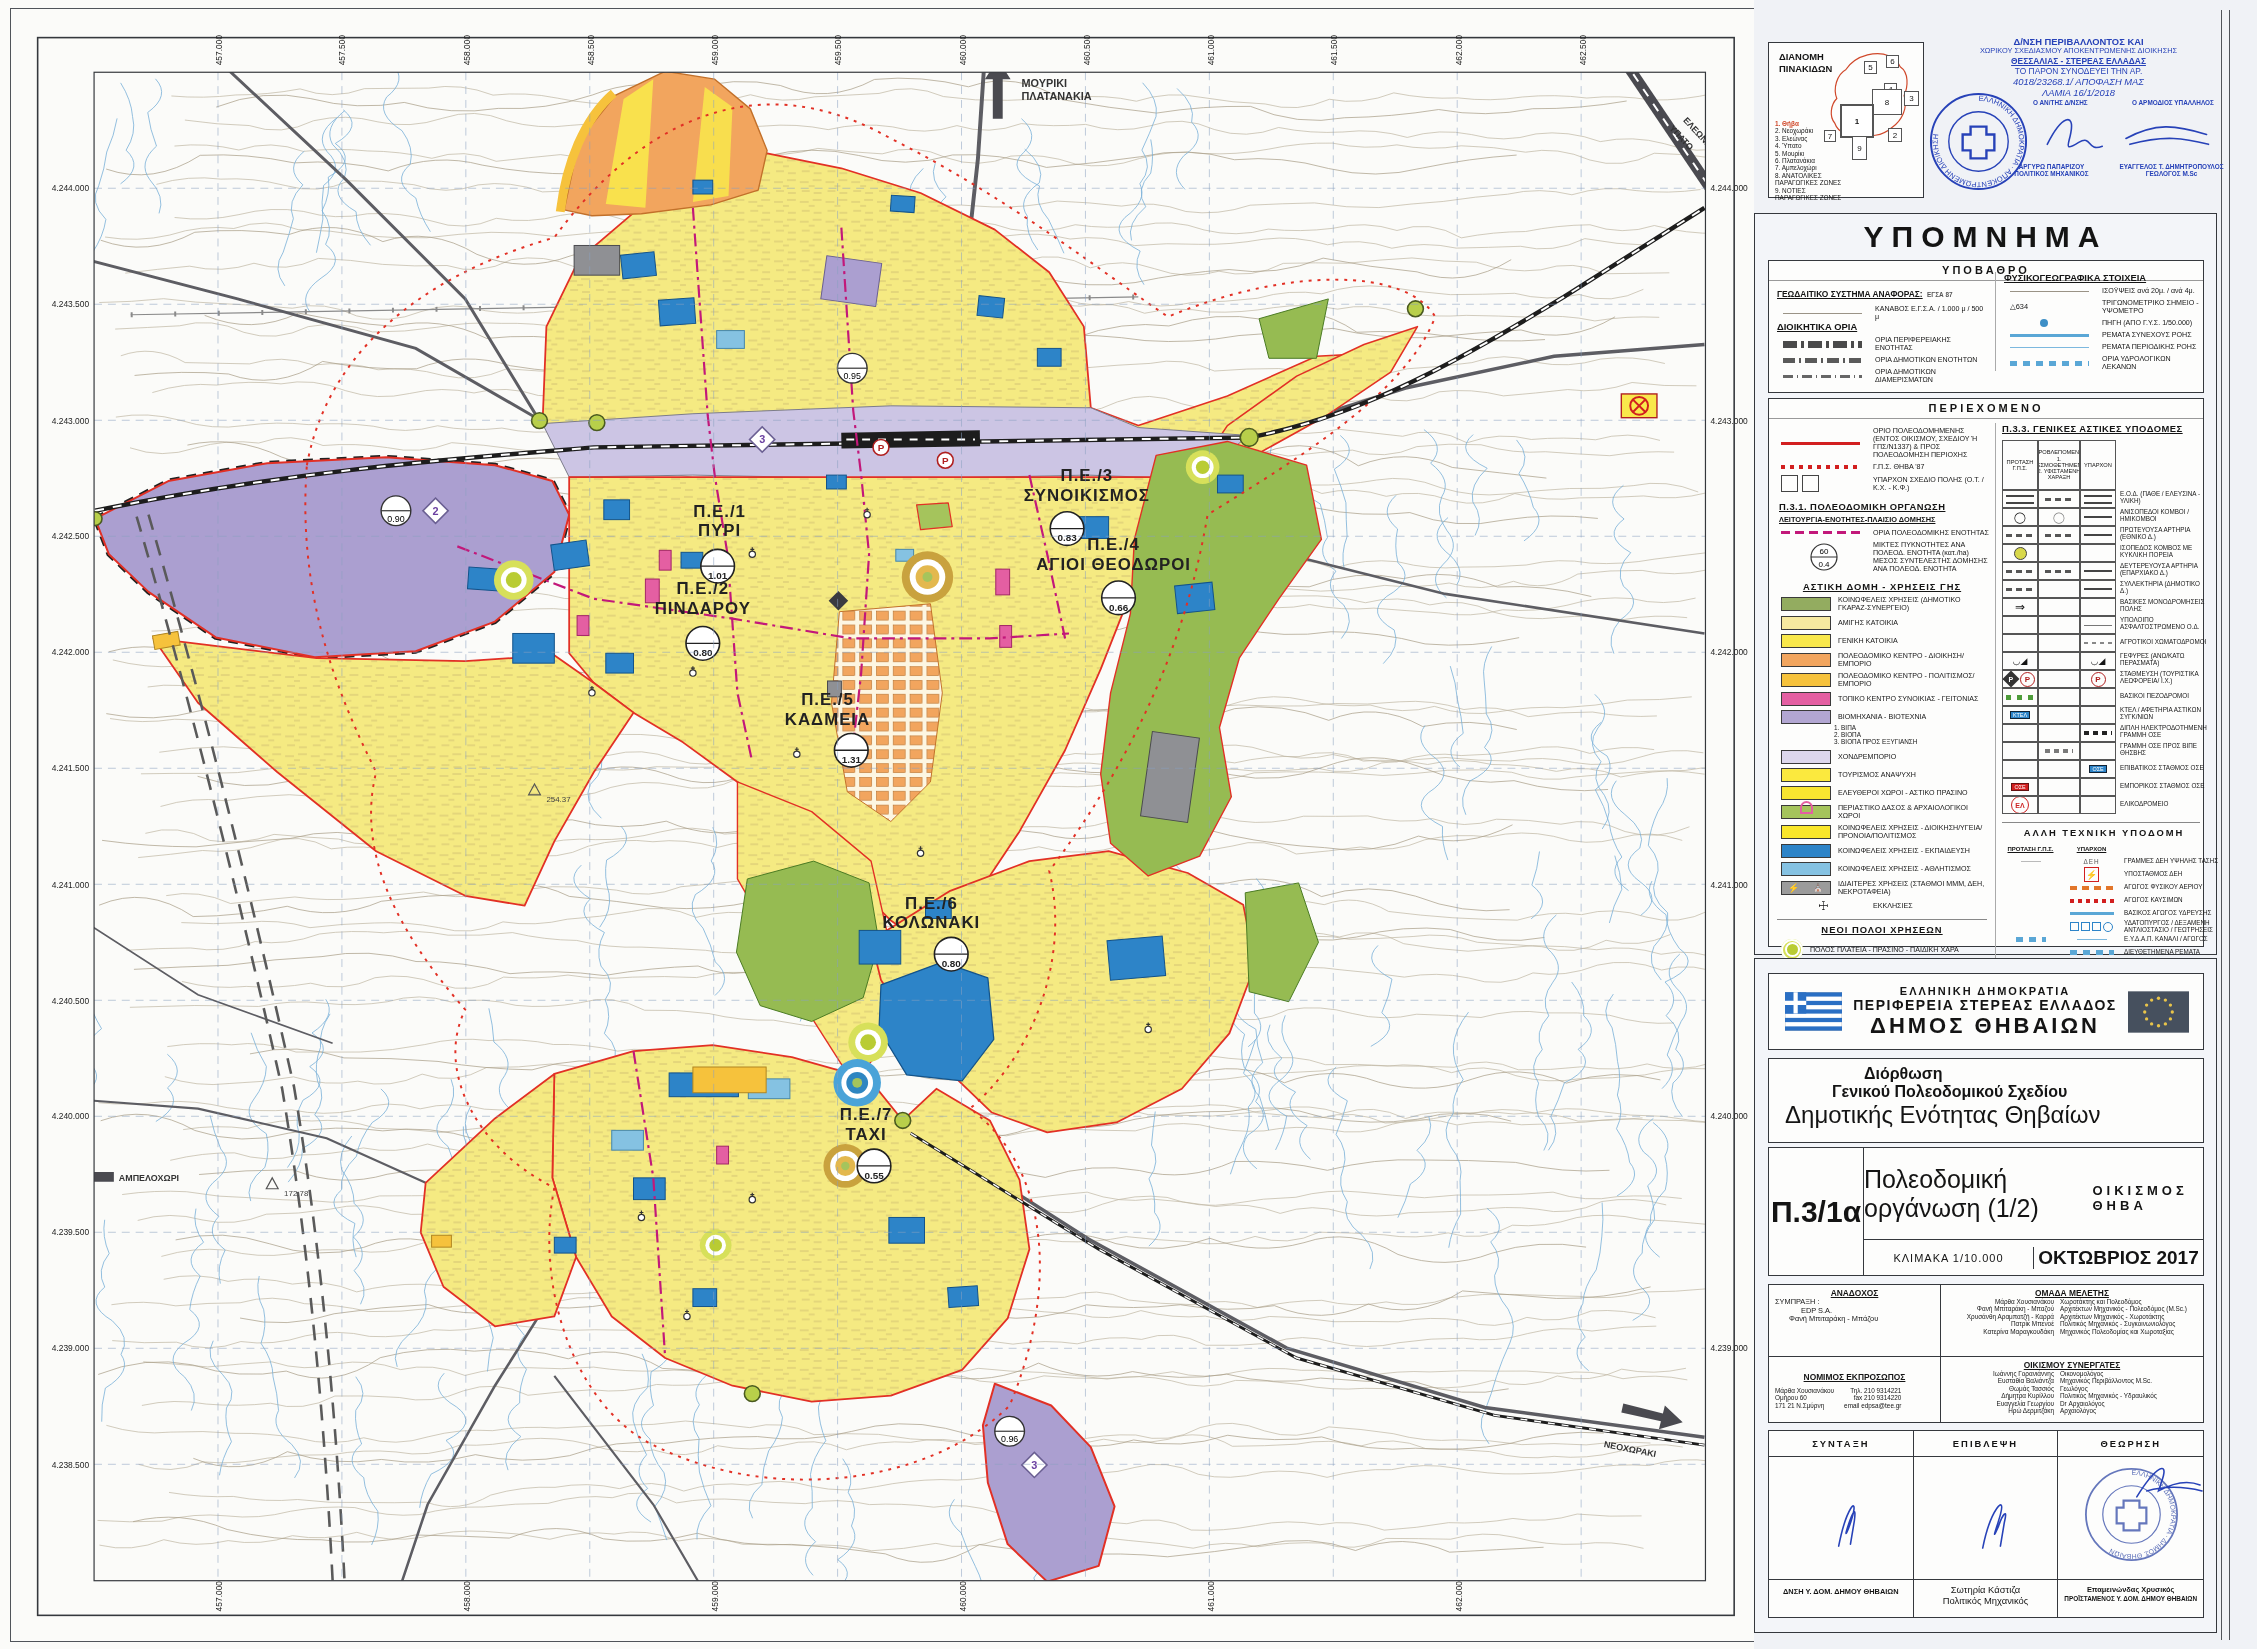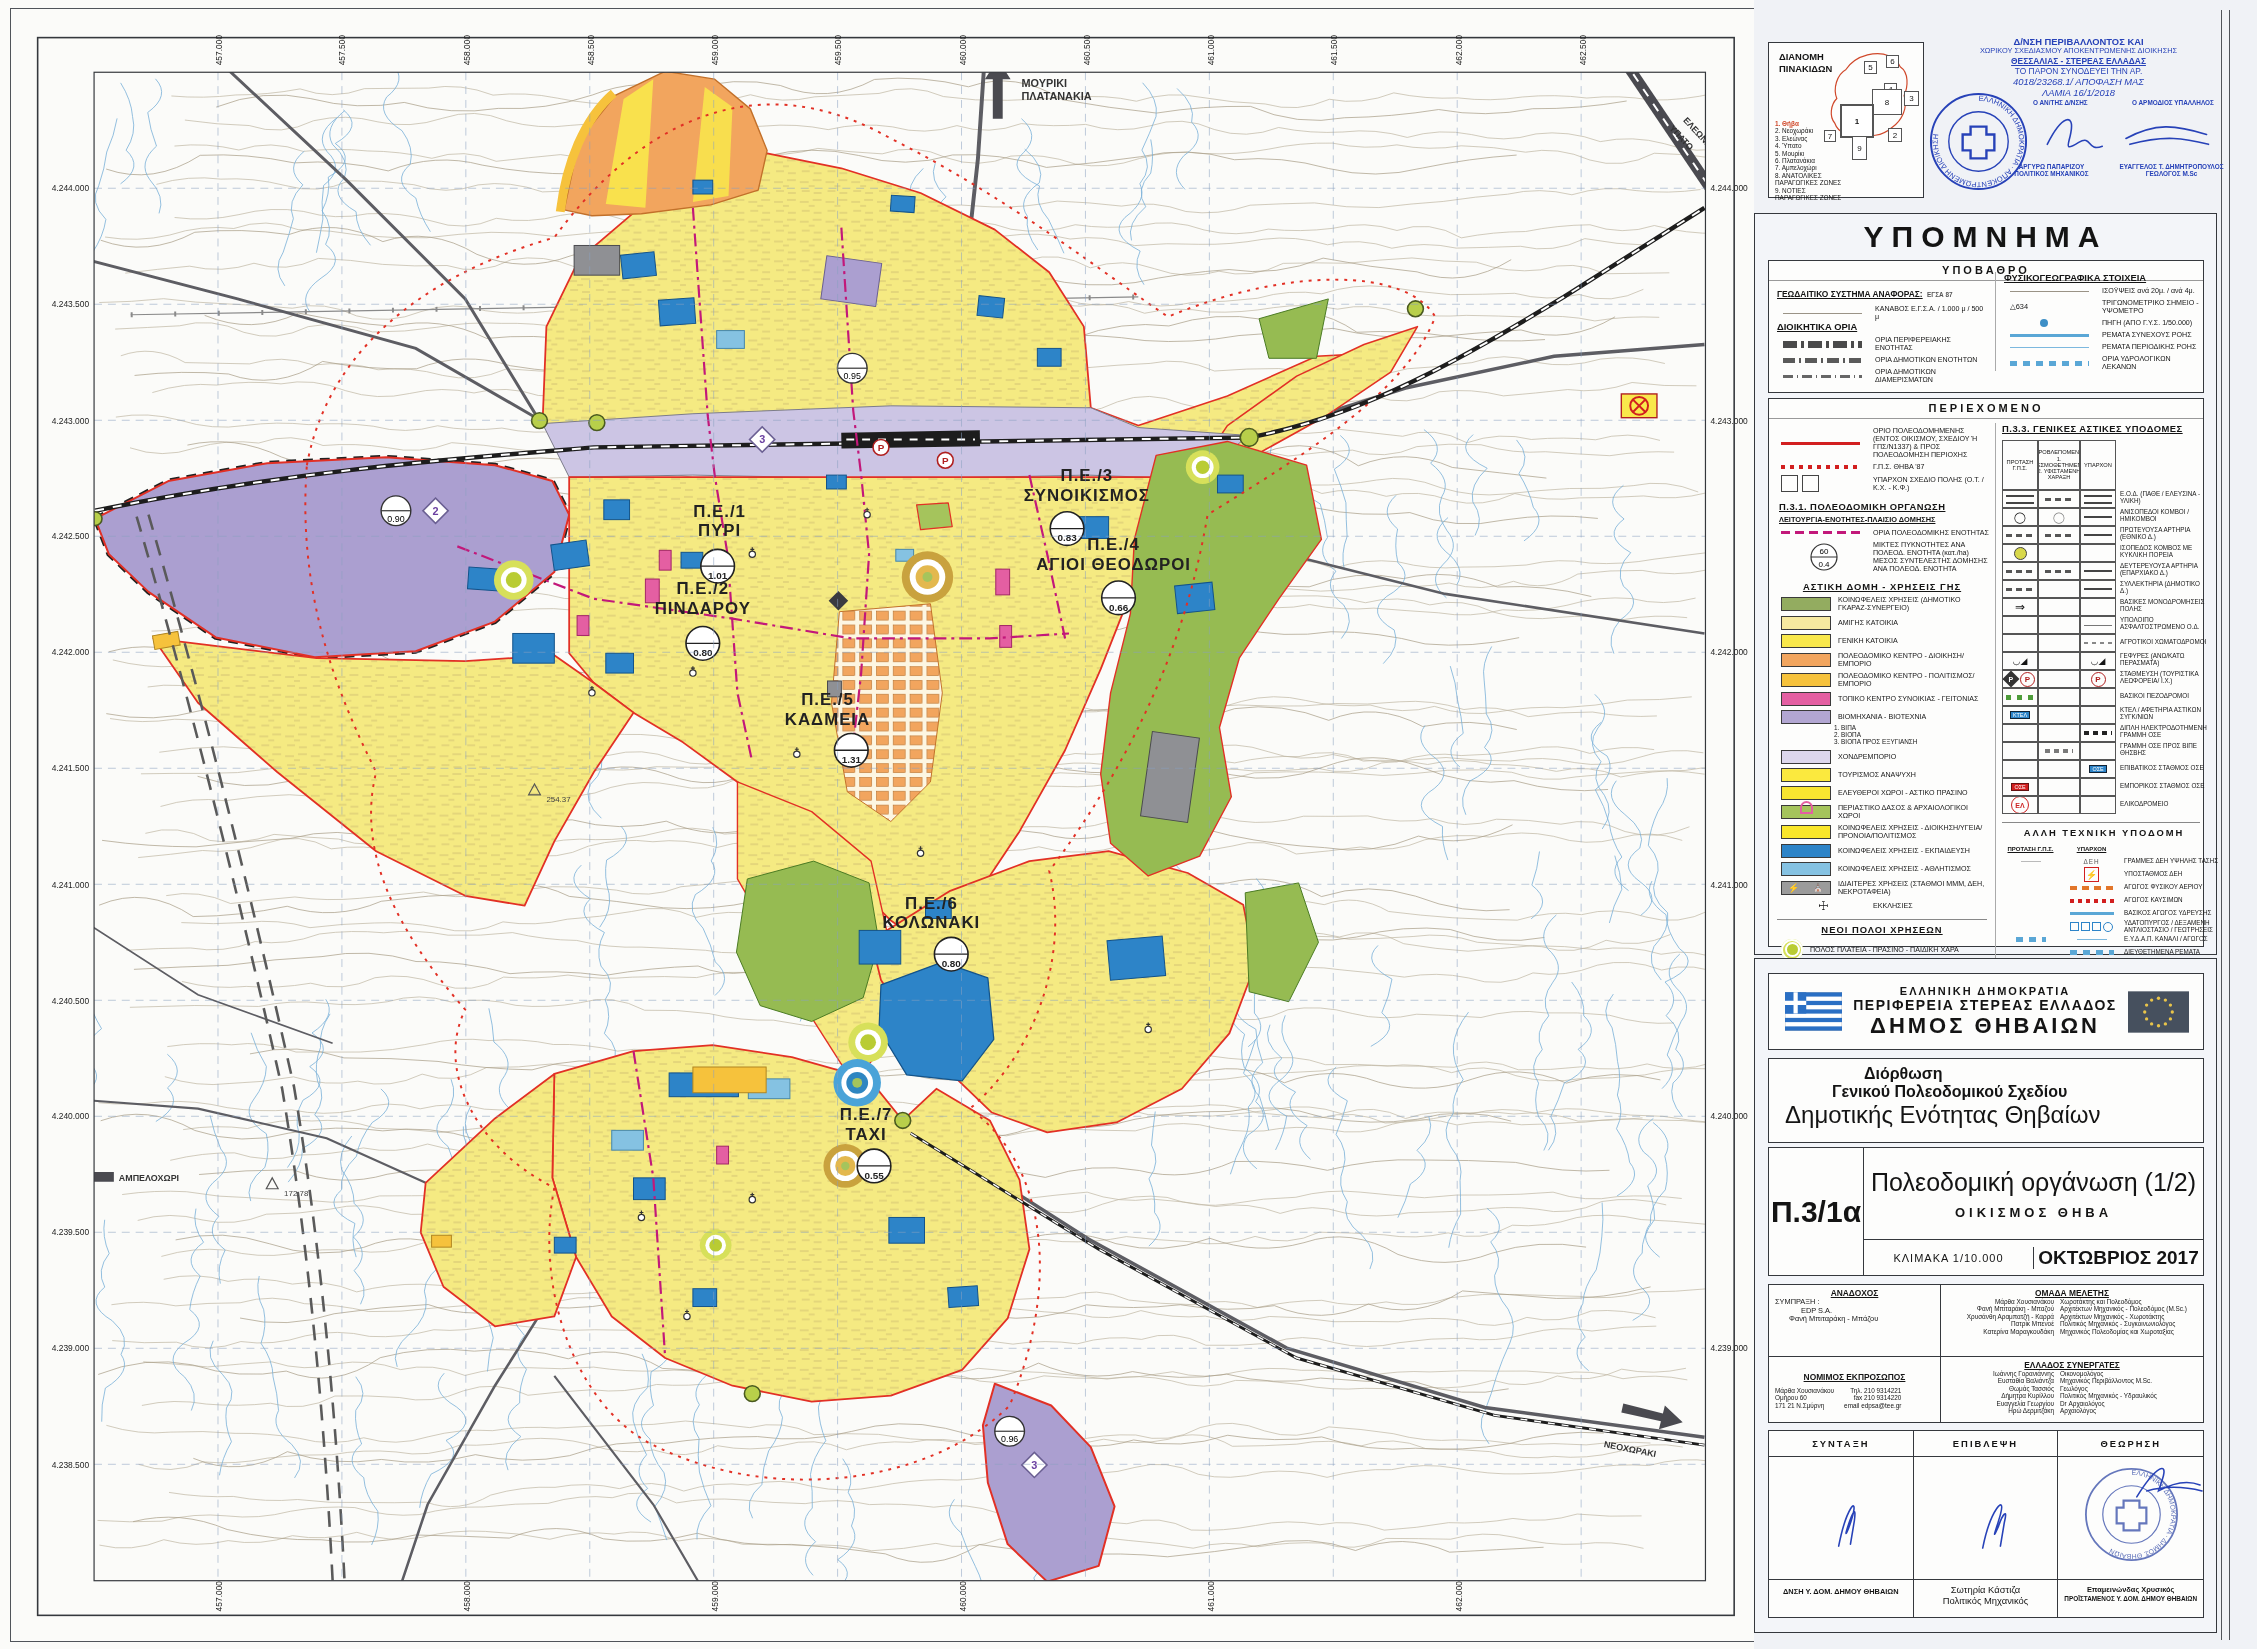--- a/index.html
+++ b/index.html
@@ -1169,21 +1169,21 @@
     </div>
     <div class="abs bx" style="left:13px;top:99px;width:434px;height:77px;padding-top:6px">
       <div class="b" style="font-size:16px;margin-left:95px">Διόρθωση</div>
       <div class="b" style="font-size:16px;margin-left:63px">Γενικού Πολεοδομικού Σχεδίου</div>
       <div style="font-size:24px;margin-left:16px">Δημοτικής Ενότητας Θηβαίων</div>
     </div>
     <div class="abs bx" style="left:13px;top:188px;width:434px;height:127px;display:grid;grid-template-columns:95px 1fr;grid-template-rows:1fr 36px">
       <div style="grid-row:1/3;border-right:1px solid #35383d;display:flex;align-items:center;justify-content:center">
         <span class="b" style="font-size:30px">Π.3/1α</span>
       </div>
-      <div style="display:flex;flex-direction:column;align-items:center;justify-content:center">
+      <div style="display:flex;flex-direction:row;align-items:center;justify-content:center">
         <div style="font-size:25px">Πολεοδομική οργάνωση (1/2)</div>
         <div class="b" style="font-size:13px;letter-spacing:4px;margin-top:8px">ΟΙΚΙΣΜΟΣ ΘΗΒΑ</div>
       </div>
       <div style="border-top:1px solid #35383d;display:grid;grid-template-columns:1fr 170px">
         <div class="ct" style="font-size:11px;letter-spacing:1px;align-self:center">ΚΛΙΜΑΚΑ  1/10.000</div>
         <div class="ct b" style="font-size:19px;border-left:1px solid #35383d;align-self:center">ΟΚΤΩΒΡΙΟΣ 2017</div>
       </div>
     </div>
     <div class="abs bx" style="left:13px;top:325px;width:434px;height:137px;display:grid;grid-template-columns:172px 1fr;grid-template-rows:71px 1fr">
       <div style="border-right:1px solid #35383d;padding:3px 6px">
@@ -1216,21 +1216,21 @@
                 <div>171 21 Ν.Σμύρνη</div>
               </div>
           <div style="text-align:right">
                 <div>Τηλ. 210 9314221</div>
                 <div>fax 210 9314220</div>
                 <div>email edpsa@tee.gr</div>
               </div>
         </div>
       </div>
       <div style="border-top:1px solid #35383d;padding:3px 6px">
-        <div class="ct b t8 u">ΕΛΛΑΔΟΣ ΣΥΝΕΡΓΑΤΕΣ</div>
+        <div class="ct b t8 u">ΟΙΚΙΣΜΟΥ ΣΥΝΕΡΓΑΤΕΣ</div>
         <div style="display:grid;grid-template-columns:107px 1fr;column-gap:6px" class="t6">
           <div style="text-align:right">Ιωάννης Γορανιάννης</div>
               <div>Οικονομολόγος</div>
           <div style="text-align:right">Ευσταθία Βαλιάντζα</div>
               <div>Μηχανικός Περιβάλλοντος M.Sc.</div>
           <div style="text-align:right">Θωμάς Τασσιός</div>
               <div>Γεωλόγος</div>
           <div style="text-align:right">Δήμητρα Κυρίλλου</div>
               <div>Πολιτικός Μηχανικός - Υδραυλικός</div>
           <div style="text-align:right">Ευαγγελία Γεωργίου</div>

